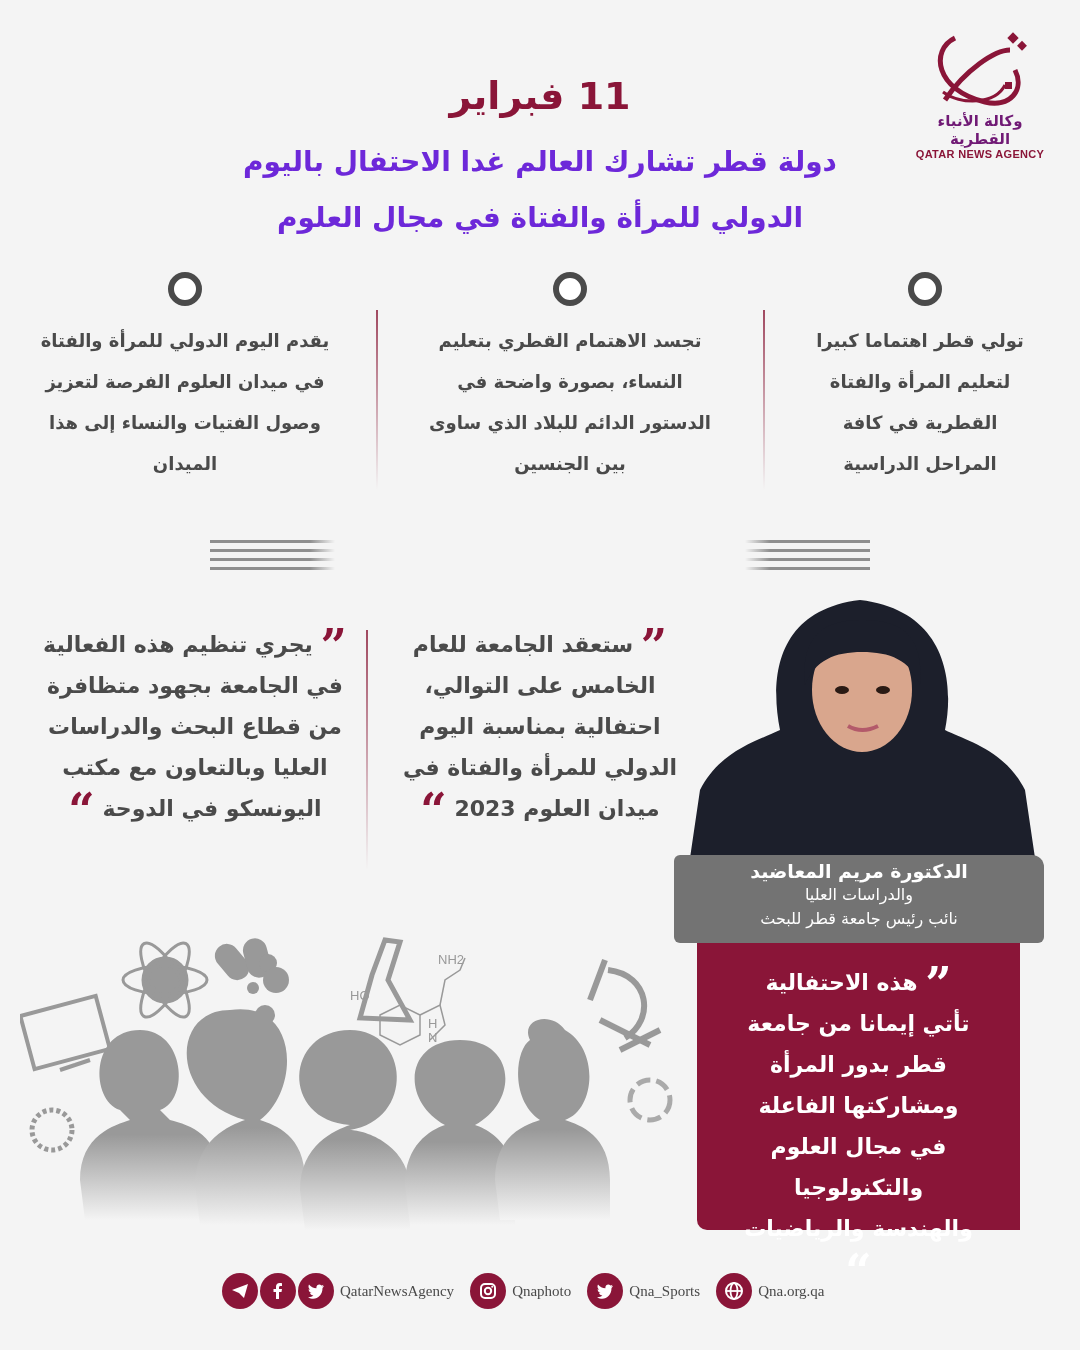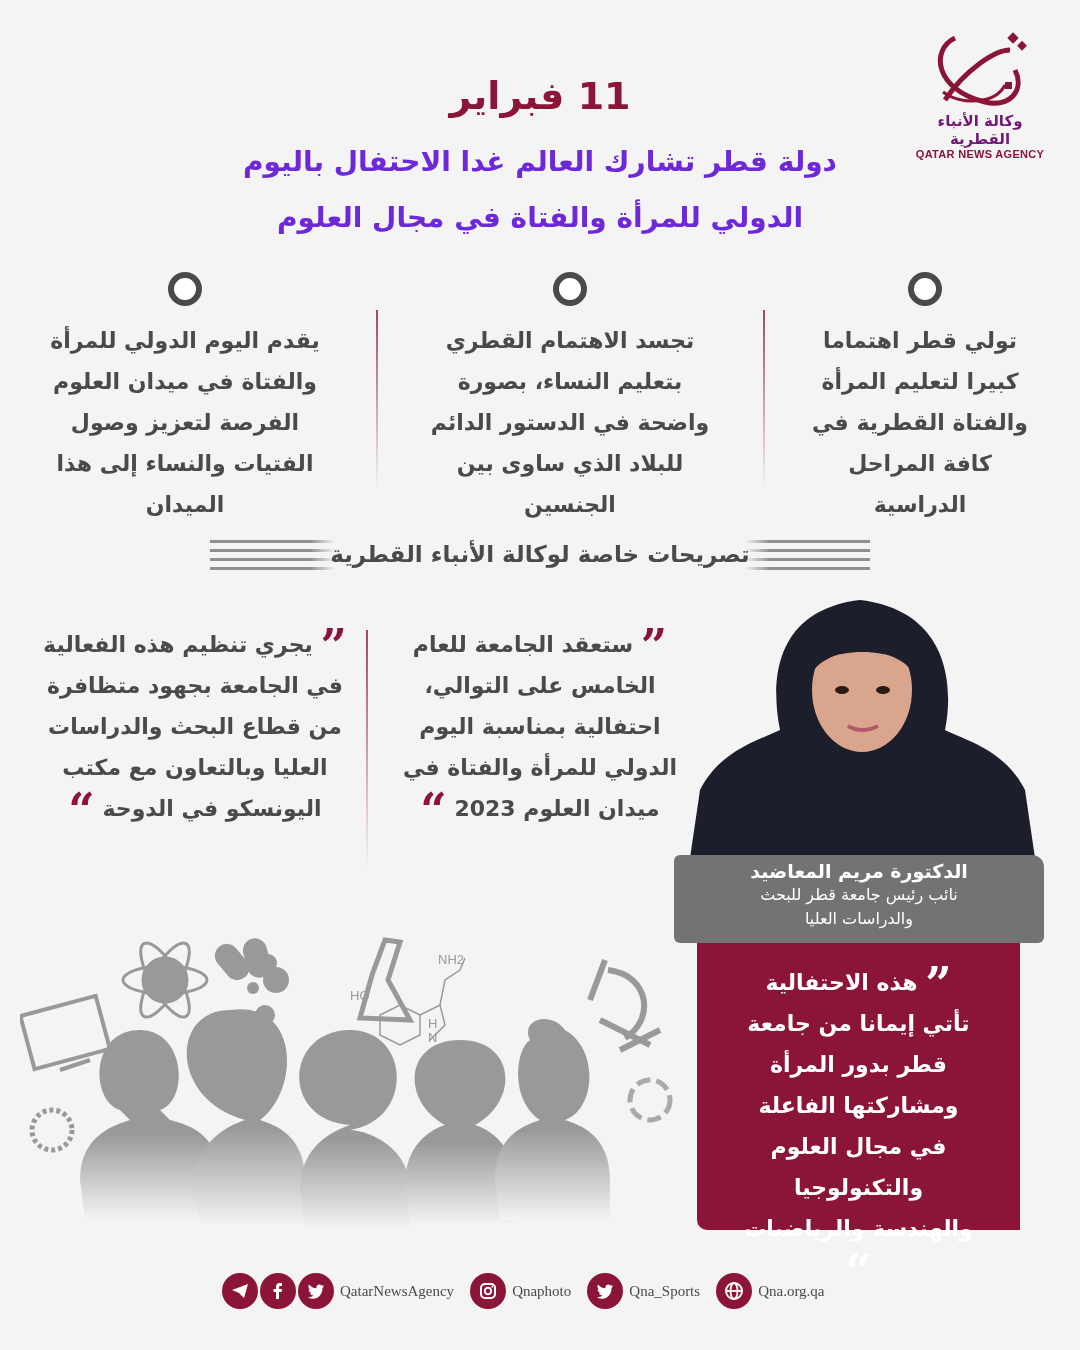--- a/index.html
+++ b/index.html
@@ -12,21 +12,21 @@
   .logo-ar { font-size: 15px; font-weight: bold; color: #701a75; direction: rtl; margin-top: 2px; }
   .logo-en { font-size: 11px; font-weight: bold; color: #8a1538; letter-spacing: 0.3px; font-family: "Liberation Sans", sans-serif; }
 
   
   .date { position: absolute; left: 340px; top: 74px; width: 400px; text-align: center; font-size: 38px; font-weight: bold; color: #8a1538; direction: rtl; }
   .headline { position: absolute; left: 190px; top: 134px; width: 700px; text-align: center; font-size: 28px; font-weight: bold; color: #6d28d9; line-height: 56px; direction: rtl; }
 
   
   .fact { position: absolute; top: 272px; width: 330px; text-align: center; }
   .fact .ring { width: 34px; height: 34px; border: 6px solid #4a4a4a; border-radius: 50%; margin: 0 auto 14px; background: #fff; }
-  .fact .txt { font-size: 22px; font-weight: bold; line-height: 41px; direction: rtl; color: #4a4a4a; }
+  .fact .txt { font-size: 18px; font-weight: bold; line-height: 41px; direction: rtl; color: #4a4a4a; }
   .vdiv { position: absolute; width: 2px; background: linear-gradient(#a0485f, rgba(160,72,95,0)); }
 
   
   .sec-title { position: absolute; left: 200px; top: 534px; width: 680px; height: 40px; }
   .stripes { position: absolute; top: 6px; width: 125px; height: 30px; }
   .stripes i { display: block; height: 3px; background: #8f8f8f; margin-bottom: 6px; }
   .stripes.l { left: 10px; }
   .stripes.l i { background: linear-gradient(90deg, #8f8f8f 80%, rgba(143,143,143,0)); }
   .stripes.r { right: 10px; }
   .stripes.r i { background: linear-gradient(270deg, #8f8f8f 80%, rgba(143,143,143,0)); }
@@ -89,21 +89,20 @@
   <div class="txt" style="padding:0 20px;">يقدم اليوم الدولي للمرأة والفتاة في ميدان العلوم الفرصة لتعزيز وصول الفتيات والنساء إلى هذا الميدان</div>
 </div>
 
 <div class="sec-title">
   <div class="stripes l">
       <i></i>
       <i></i>
       <i></i>
       <i></i>
     </div>
-  <div class="t">تصريحات خاصة لوكالة الأنباء القطرية</div>
   <div class="stripes r">
       <i></i>
       <i></i>
       <i></i>
       <i></i>
     </div>
 </div>
 
 <div class="quote" style="left:390px;">
   <span class="qm">”</span>
@@ -122,22 +121,22 @@
     <path d="M0 268 L10 200 C30 160 70 150 90 140 C80 90 85 20 170 10 C255 20 265 90 255 140 C275 150 315 160 335 200 L345 268 Z" fill="#1c1f2b"></path>
     <ellipse cx="172" cy="100" rx="50" ry="62" fill="#d9a68d"></ellipse>
     <path d="M115 95 C110 40 140 30 172 30 C205 30 235 40 230 95 C220 70 200 62 172 62 C145 62 125 70 115 95 Z" fill="#1c1f2b"></path>
     <ellipse cx="152" cy="100" rx="7" ry="4" fill="#2a1a14"></ellipse>
     <ellipse cx="193" cy="100" rx="7" ry="4" fill="#2a1a14"></ellipse>
     <path d="M158 136 Q172 144 188 136" stroke="#b35a6a" stroke-width="4" fill="none"></path>
   </svg>
 </div>
 <div class="namebox">
   <div class="n">الدكتورة مريم المعاضيد</div>
+  <div class="r">والدراسات العليا</div>
   <div class="r">نائب رئيس جامعة قطر للبحث</div>
-  <div class="r">والدراسات العليا</div>
 </div>
 <div class="quotebox">
   <div style="padding:0 46px;">
     <span class="qm">”</span>
     <span>هذه الاحتفالية تأتي إيمانا من جامعة قطر بدور المرأة ومشاركتها الفاعلة في مجال العلوم والتكنولوجيا والهندسة والرياضيات</span>
     <span class="qm">“</span>
   </div>
 </div>
 
 <div class="illus">

